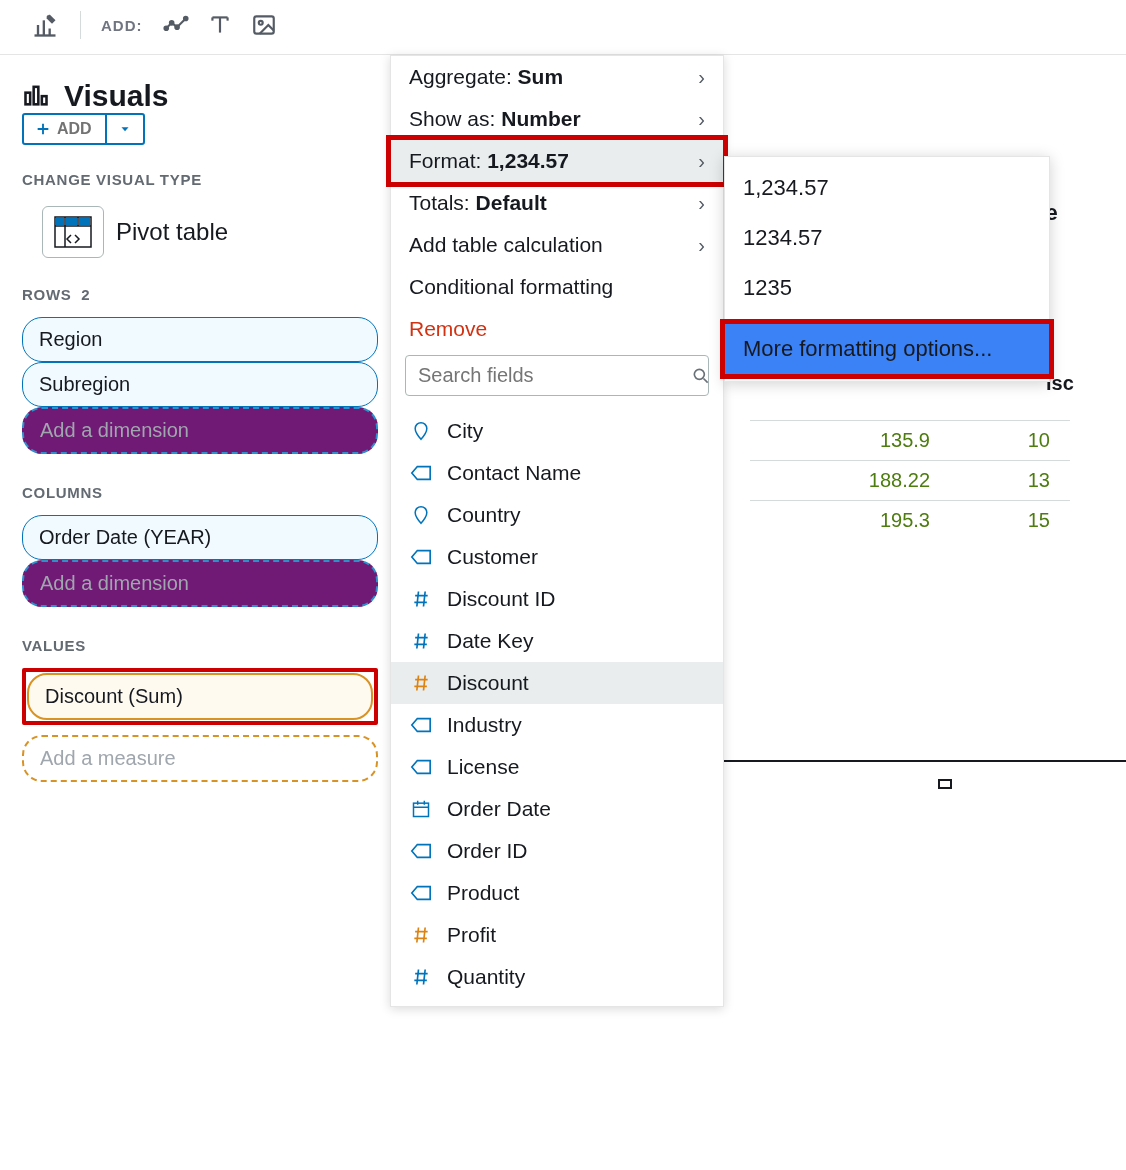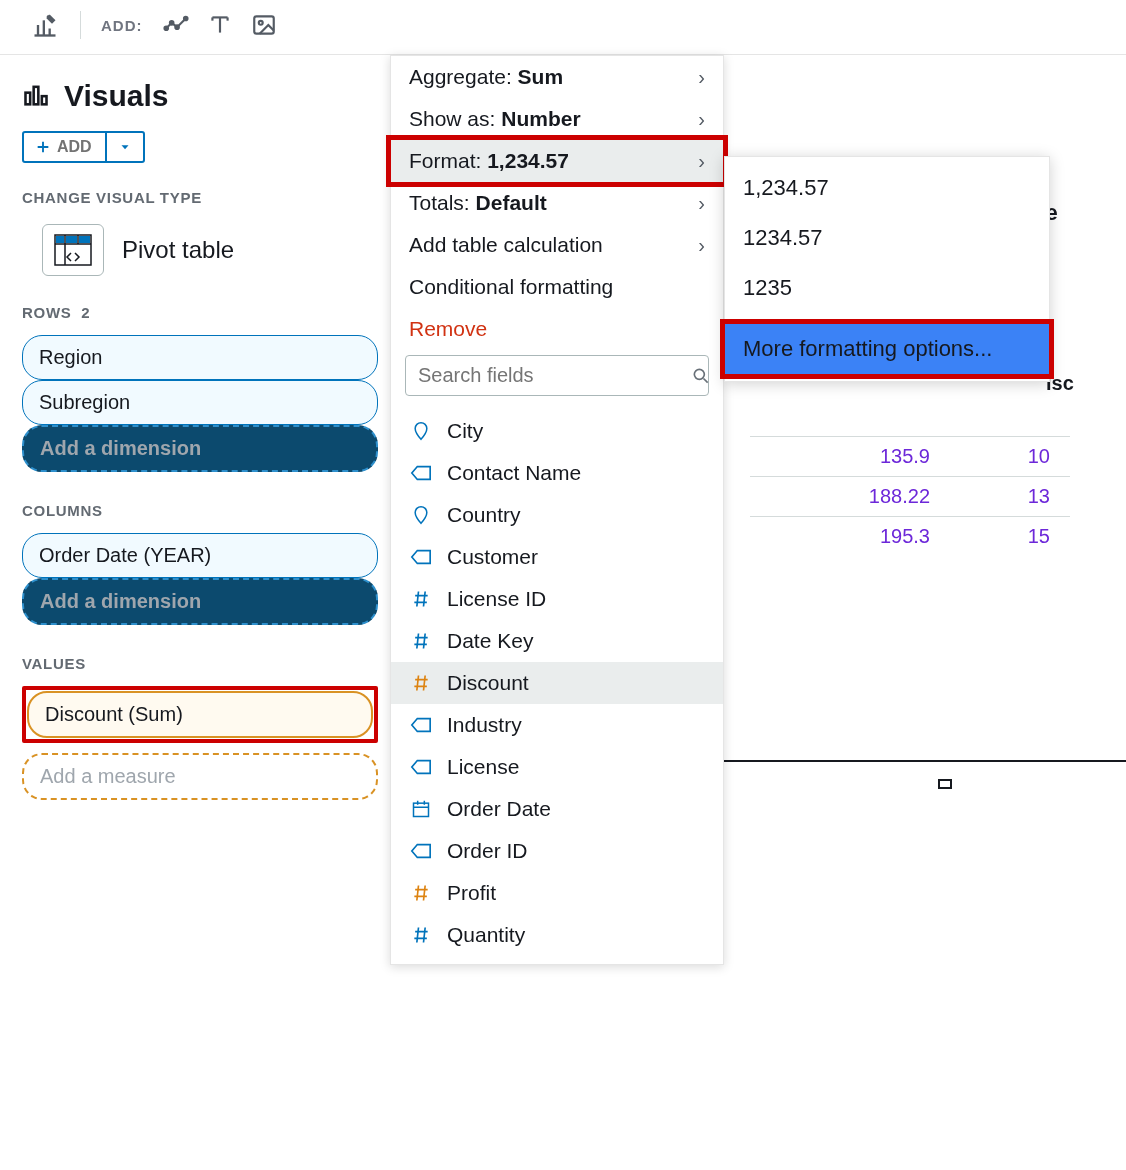--- a/index.html
+++ b/index.html
@@ -4,33 +4,33 @@
 <style>
   * { box-sizing: border-box; margin: 0; padding: 0; }
   html, body { width: 1126px; height: 1170px; font-family: -apple-system, "Segoe UI", Helvetica, Arial, sans-serif; color: #16191f; background: #fff; }
   
   .toolbar { display:flex; align-items:center; gap:14px; padding:10px 18px 14px 30px; border-bottom:1px solid #e5e5e5;}
   .toolbar .tb-icon { width:30px; height:30px; display:flex; align-items:center; justify-content:center; color:#545b64; }
   .toolbar .divider { width:1px; height:28px; background:#d5dbdb; margin:0 6px; }
   .toolbar .add-label { font-size:15px; color:#707580; letter-spacing:1px; font-weight:600; margin-right:4px;}
   
   .pane { padding: 24px 22px 10px 22px; width:400px; position:relative; }
-  .pane-title-row { display:flex; align-items:center; gap:12px; margin-bottom:18px;}
+  .pane-title-row { display:flex; align-items:center; gap:12px; }
   .pane-title { font-size:30px; font-weight:700; }
   .pane-title-icon { width:30px; height:30px; color:#16191f; }
   .addbtn-group { display:flex; border:2px solid #0073bb; border-radius:3px; color:#737373; font-weight:700; font-size:16px; width:fit-content; margin-bottom:26px; }
   .addbtn-main { display:flex; align-items:center; gap:6px; padding:5px 13px 5px 11px; border-right:2px solid #0073bb; }
   .addbtn-caret { display:flex; align-items:center; justify-content:center; width:36px; }
   .section-label { font-size:15px; letter-spacing:0.7px; color:#636a72; font-weight:600; margin-bottom:18px; text-transform:uppercase;}
-  .visual-type-row { display:flex; align-items:center; gap:18px; margin-bottom:28px;padding-left:20px;}
+  .visual-type-row { display:flex; align-items:center; gap:12px; margin-bottom:28px;padding-left:20px;}
   .visual-type-box { width:62px; height:52px; border:1.5px solid #aab7b8; border-radius:6px; display:flex; align-items:center; justify-content:center; background:#fff;}
   .visual-type-name { font-size:24px; font-weight:500; }
   .group-header { font-size:15px; letter-spacing:0.7px; color:#636a72; font-weight:600; margin-bottom:14px; text-transform:uppercase;}
   .pill { border-radius:20px; padding:10px 16px; font-size:20px; background:#f1faff; border:1.5px solid #0073bb; color:#16191f; font-weight:500; cursor:pointer; white-space:nowrap; overflow:hidden; text-overflow:ellipsis;}
-  .pill-dashed { border:2.5px dashed #2d8fcc; background:#0c4a6e; color:#9fa6ad; font-weight:700;}
+  .pill-dashed { border:2.5px dashed #2d8fcc; background:#701a75; color:#9fa6ad; font-weight:400;}
   .pill-values-dashed { border:2.5px dashed #d99224; background:#fff; color:#9fa6ad; font-weight:500;}
   .pill-values-solid { border:2px solid #d99224; background:#fffaf0; color:#16191f; font-weight:500;}
   .redbox-outer { border:4px solid #cc0000; border-radius:2px; padding:1px 1px; }
   .group { margin-bottom:30px; }
   
   .ctx-menu { position:absolute; top:55px; left:390px; width:334px; background:#fff; box-shadow:0 2px 10px rgba(0,0,0,0.15); border:1px solid #e5e5e5; padding-bottom:8px; z-index:5;}
   .ctx-item { display:flex; align-items:center; justify-content:space-between; padding:9px 18px; font-size:21px; cursor:pointer; }
   .ctx-item.selected { background:#eaeded; }
   .ctx-item .chev { color:#545b64; font-size:20px; }
   .ctx-item.remove { color:#d13212; padding-bottom:14px;text-align:right; }
@@ -44,21 +44,21 @@
   .field-item.selected { background:#eaeded;}
   .field-icon { width:24px; height:24px; display:flex; align-items:center; justify-content:center;}
   .field-icon.blue { color:#0073bb;}
   .field-icon.orange { color:#dd8311;}
   
   .sub-menu { position:absolute; top:156px; left:724px; width:326px; background:#fff; box-shadow:0 2px 14px rgba(0,0,0,0.18); border:1px solid #e5e5e5; z-index:6; padding:6px 0 2px 0;}
   .sub-item { padding:12px 18px; font-size:22px; cursor:pointer; }
   .sub-item.more { background:#3b82f6; }
   .sub-redbox { border:5px solid #cc0000; margin:6px -5px 0 -5px;}
   
-  .bg-table { position:absolute; top:436px; left:750px; font-size:20px; color:#6d28d9; }
+  .bg-table { position:absolute; top:420px; left:750px; font-size:20px; color:#4d7c0f; }
   .bg-row { display:flex; }
   .bg-cell { width:200px; text-align:right; padding:8px 20px; border-top:1px solid #d5dbdb;}
   .bg-header { position:absolute; top:200px; left:1032px; font-size:22px; font-weight:600; }
   .bg-header2 { position:absolute; top:372px; left:1046px; font-size:20px; font-weight:600;}
   .hr-thick { position:absolute; top:760px; left:720px; right:0; border-top:2px solid #16191f; height:10px;}
   .handle { position:absolute; top:779px; left:938px; width:14px; height:10px; background:#fff; border:2px solid #16191f;}
   svg { display:block; }
 </style>
 </head>
 <body>
@@ -246,21 +246,21 @@
           </svg>
         </span>
         <span>Customer</span>
       </div>
       <div class="field-item">
         <span class="field-icon blue">
           <svg width="20" height="20" viewBox="0 0 24 24" fill="none" stroke="currentColor" stroke-width="2">
             <path d="M5 8h15M4 16h15M9 3l-2 18M17 3l-2 18"></path>
           </svg>
         </span>
-        <span>License ID</span>
+        <span>Discount ID</span>
       </div>
       <div class="field-item">
         <span class="field-icon blue">
           <svg width="20" height="20" viewBox="0 0 24 24" fill="none" stroke="currentColor" stroke-width="2">
             <path d="M5 8h15M4 16h15M9 3l-2 18M17 3l-2 18"></path>
           </svg>
         </span>
         <span>Date Key</span>
       </div>
       <div class="field-item selected">
@@ -296,20 +296,28 @@
         </span>
         <span>Order Date</span>
       </div>
       <div class="field-item">
         <span class="field-icon blue">
           <svg width="22" height="18" viewBox="0 0 24 18" fill="none" stroke="currentColor" stroke-width="1.8">
             <path d="M22 2H8l-6 7 6 7h14z"></path>
           </svg>
         </span>
         <span>Order ID</span>
+      </div>
+      <div class="field-item">
+        <span class="field-icon blue">
+          <svg width="22" height="18" viewBox="0 0 24 18" fill="none" stroke="currentColor" stroke-width="1.8">
+            <path d="M22 2H8l-6 7 6 7h14z"></path>
+          </svg>
+        </span>
+        <span>Product</span>
       </div>
       <div class="field-item">
         <span class="field-icon orange">
           <svg width="20" height="20" viewBox="0 0 24 24" fill="none" stroke="currentColor" stroke-width="2">
             <path d="M5 8h15M4 16h15M9 3l-2 18M17 3l-2 18"></path>
           </svg>
         </span>
         <span>Profit</span>
       </div>
       <div class="field-item">

